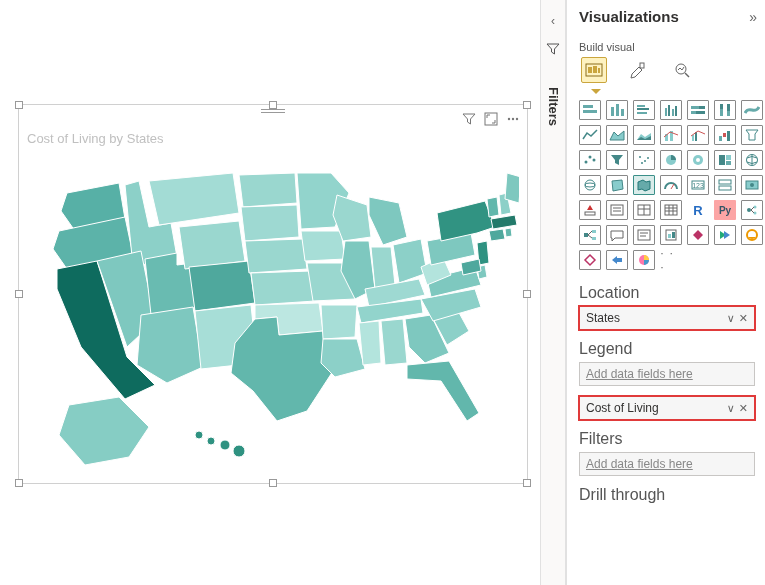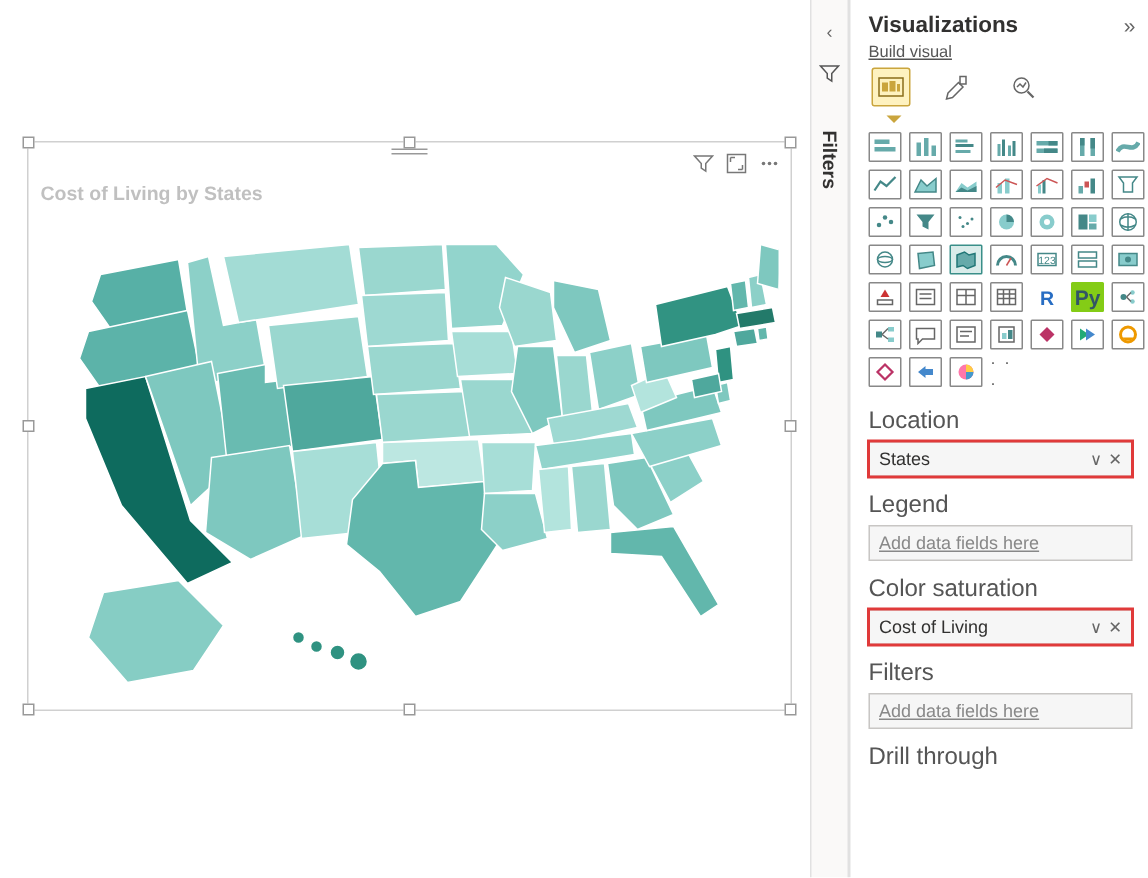--- a/index.html
+++ b/index.html
@@ -1,18 +1,18 @@
 <!DOCTYPE html>
 <html><head>
 <meta charset="utf-8">
 <style>
   * { box-sizing: border-box; margin: 0; padding: 0; }
   body { font-family: "Segoe UI", sans-serif; font-size: 12px; color: #323130; background: #fff; width: 765px; height: 585px; overflow: hidden; position: relative; }
   
-  .canvas-area { position: absolute; left: 0; top: 0; width: 540px; height: 455px; font-weight: bold; }
+  .canvas-area { position: absolute; left: 0; top: 10px; width: 540px; height: 455px; }
   
   .visual-container { position: absolute; left: 18px; top: 94px; width: 510px; height: 380px; border: 1px solid #d0d0d0; background: #fff; }
   .visual-handles .handle { position: absolute; width: 8px; height: 8px; background: #fff; border: 1px solid #999; }
   .handle.tl { left: -4px; top: -4px; } .handle.tr { right: -4px; top: -4px; }
   .handle.bl { left: -4px; bottom: -4px; } .handle.br { right: -4px; bottom: -4px; }
   .handle.ml { left: -4px; top: 50%; margin-top: -4px; } .handle.mr { right: -4px; top: 50%; margin-top: -4px; }
   .handle.mt { left: 50%; top: -4px; margin-left: -4px; } .handle.mb { left: 50%; bottom: -4px; margin-left: -4px; }
   .drag-bar { position: absolute; left: 50%; top: 4px; width: 24px; margin-left: -12px; height: 4px; }
   .drag-bar::before, .drag-bar::after { content: ""; display: block; height: 1px; background: #999; margin-bottom: 2px; }
   .visual-toolbar { position: absolute; right: 6px; top: 6px; display: flex; gap: 6px; }
@@ -22,21 +22,21 @@
   
   .filters-rail { position: absolute; left: 540px; top: 0; width: 26px; height: 585px; border-left: 1px solid #e1e1e1; border-right: 1px solid #e1e1e1; display: flex; flex-direction: column; align-items: center; padding-top: 14px; gap: 10px; background: #faf9f8; }
   .filters-rail .chev { font-size: 12px; color: #666; cursor: pointer; }
   .filters-rail .vlabel { writing-mode: vertical-rl; font-weight: 600; font-size: 13px; color: #323130; margin-top: 18px; }
   .filters-rail .funnel { margin-top: 4px; color: #555; }
   
   .viz-panel { position: absolute; left: 566px; top: 0; width: 199px; height: 585px; border-left: 1px solid #e1e1e1; background: #fff; padding: 8px 10px 0 12px; overflow: hidden; }
   .viz-head { display: flex; align-items: center; justify-content: space-between; margin-bottom: 2px; }
   .viz-head h1 { font-size: 15px; font-weight: 600; }
   .viz-head .collapse { font-size: 14px; color: #666; cursor: pointer; letter-spacing: -2px; }
-  .build-label { font-size: 11px; color: #555; margin: 4px 0 4px 0; text-decoration: underline; }
+  .build-label { font-size: 11px; color: #555; margin: 16px 0 4px 0; }
   .build-tabs { display: flex; gap: 18px; align-items: center; margin-bottom: 6px; padding-left: 2px; }
   .build-tabs .tab { width: 26px; height: 26px; display: flex; align-items: center; justify-content: center; cursor: pointer; }
   .build-tabs .tab.active { background: #fef2c0; border: 1px solid #caa53d; border-radius: 2px; }
   .tab-caret { width: 0; height: 0; border-left: 5px solid transparent; border-right: 5px solid transparent; border-top: 5px solid #caa53d; margin-left: 12px; margin-bottom: 6px; }
   
   .viz-grid { display: grid; grid-template-columns: repeat(7, 22px); gap: 5px 5px; margin-bottom: 14px; }
   .viz-grid .vc { width: 22px; height: 20px; border: 1px solid #888; border-radius: 1px; display: flex; align-items: center; justify-content: center; cursor: pointer; font-size: 9px; color: #555; overflow: hidden; position: relative; }
   .viz-grid .vc.noborder { border: none; }
   .viz-grid .vc.selected { background: #d9ecea; border-color: #3a8f89; }
   .viz-grid .vc svg { display: block; }
@@ -398,21 +398,21 @@
     <div class="vc">
         <svg width="16" height="14">
           <rect x="2" y="2" width="12" height="10" fill="none" stroke="#666"></rect>
           <line x1="2" y1="5" x2="14" y2="5" stroke="#666"></line>
           <line x1="2" y1="8" x2="14" y2="8" stroke="#666"></line>
           <line x1="6" y1="2" x2="6" y2="12" stroke="#666"></line>
           <line x1="10" y1="2" x2="10" y2="12" stroke="#666"></line>
         </svg>
       </div>
     <div class="vc noborder" style="color:#276dc3;font-weight:700;font-size:13px">R</div>
-    <div class="vc noborder" style="background:#84cc16;color:#356;font-weight:700;font-size:14px">Py</div>
+    <div class="vc noborder" style="background:#fca5a5;color:#356;font-weight:700;font-size:10px">Py</div>
     <div class="vc">
         <svg width="16" height="14">
           <circle cx="5" cy="7" r="2" fill="#488"></circle>
           <circle cx="11" cy="4" r="1.5" fill="#8cc"></circle>
           <circle cx="11" cy="10" r="1.5" fill="#8cc"></circle>
           <line x1="7" y1="7" x2="10" y2="4" stroke="#666"></line>
           <line x1="7" y1="7" x2="10" y2="10" stroke="#666"></line>
         </svg>
       </div>
 
@@ -494,21 +494,20 @@
   </div>
 
   <div class="field-section">
     <div class="field-label">Legend</div>
     <div class="field-well">
       <span class="chip placeholder">Add data fields here</span>
     </div>
   </div>
 
   <div class="field-section">
-    <div class="field-label">Color saturation</div>
     <div class="field-well hl">
       <span class="chip">Cost of Living</span>
       <span class="ctrls">
           <span>∨</span>
           <span>✕</span>
         </span>
     </div>
   </div>
 
   <div class="field-section">

